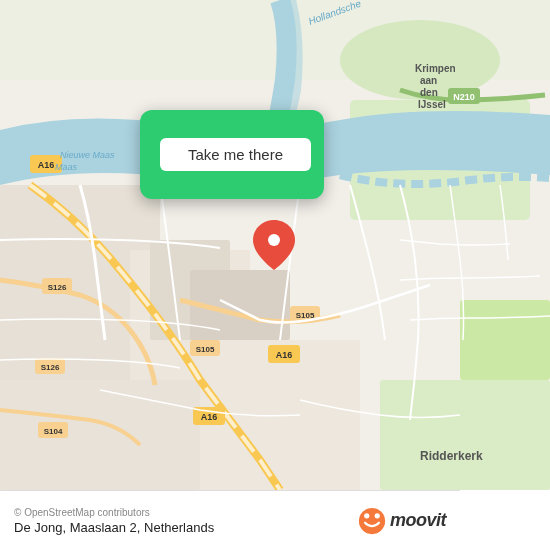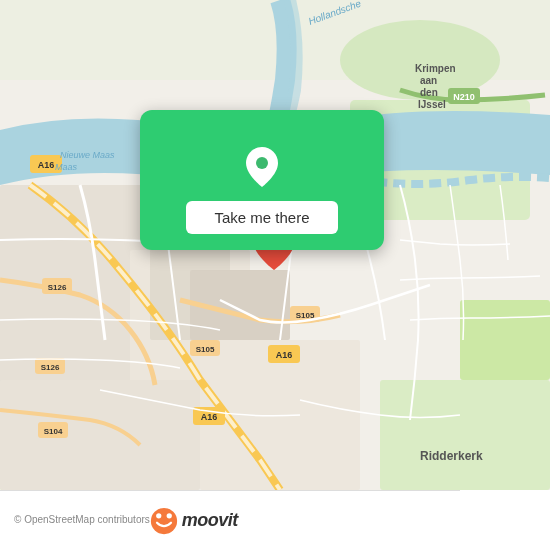--- a/index.html
+++ b/index.html
@@ -26,27 +26,27 @@
       height: 100%;
       position: absolute;
       top: 0; left: 0;
     }
 
     
     #popup-card {
       position: absolute;
       top: 110px;
       left: 140px;
-      width: 244px;
+      width: 184px;
       background: #2ecc71;
       border-radius: 12px;
       display: flex;
-      flex-direction: column;
+      flex-direction: row;
       align-items: center;
-      padding: 33px 20px 16px;
+      padding: 15px 20px 16px;
       box-shadow: 0 4px 16px rgba(0,0,0,0.3);
       z-index: 10;
     }
 
     #popup-card .pin-icon {
       width: 48px;
       height: 48px;
       margin-bottom: 10px;
     }
 
@@ -63,20 +63,21 @@
     }
 
     
     #bottom-bar {
       width: 460px;
       height: 60px;
       background: white;
       border-top: 1px solid #ddd;
       display: flex;
       align-items: center;
+      justify-content: space-between;
       padding: 0 14px;
     }
 
     #bottom-bar .address-section {
       display: flex;
       flex-direction: column;
     }
 
     #bottom-bar .copyright {
       font-size: 10px;
@@ -212,20 +213,21 @@
       <path d="M24,4 C15.16,4 8,11.16 8,20 C8,32 24,44 24,44 C24,44 40,32 40,20 C40,11.16 32.84,4 24,4 Z" fill="white"></path>
       <circle cx="24" cy="20" r="6" fill="#3cb96e"></circle>
     </svg>
     <button class="take-me-btn">Take me there</button>
   </div>
 </div>
 
 <div id="bottom-bar">
   <div class="address-section">
     <span class="copyright">© OpenStreetMap contributors</span>
+    <span class="address">De Jong, Maaslaan 2, Netherlands</span>
   </div>
   <div id="moovit-logo">
 
     <svg class="moovit-icon" viewBox="0 0 32 32" xmlns="http://www.w3.org/2000/svg">
       <circle cx="16" cy="16" r="15" fill="#f5793b"></circle>
       <circle cx="10" cy="10" r="3" fill="white"></circle>
       <circle cx="22" cy="10" r="3" fill="white"></circle>
       <path d="M8,18 Q16,26 24,18" stroke="white" stroke-width="2.5" fill="none" stroke-linecap="round"></path>
     </svg>
     <span class="moovit-text">moovit</span>

